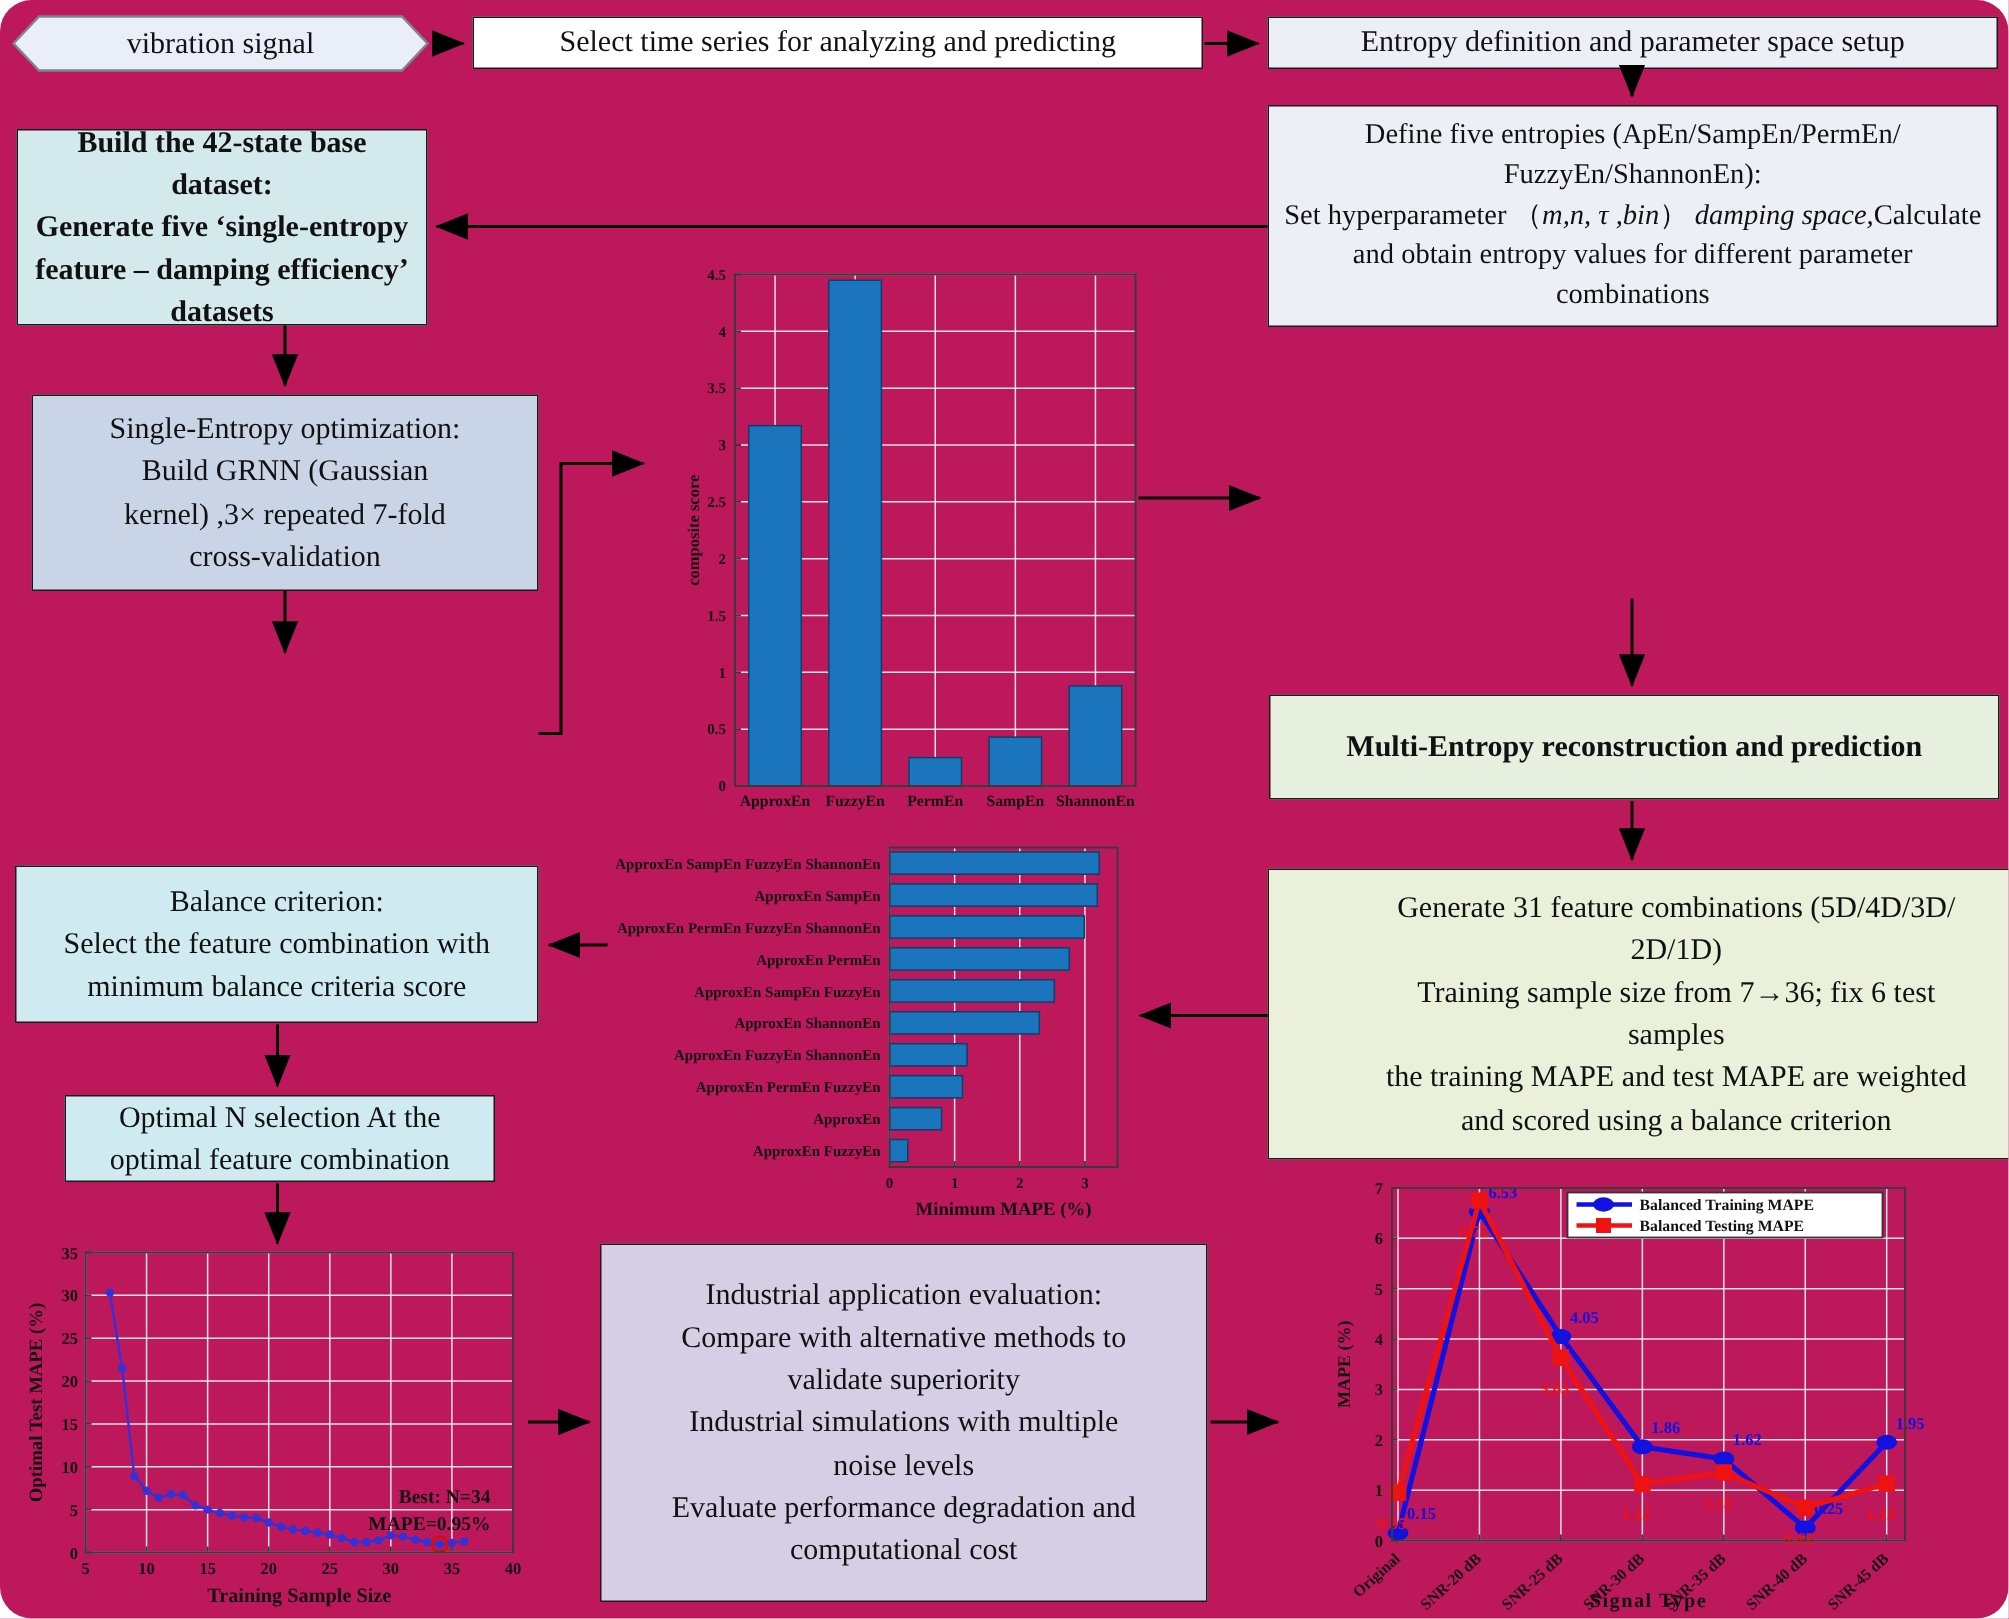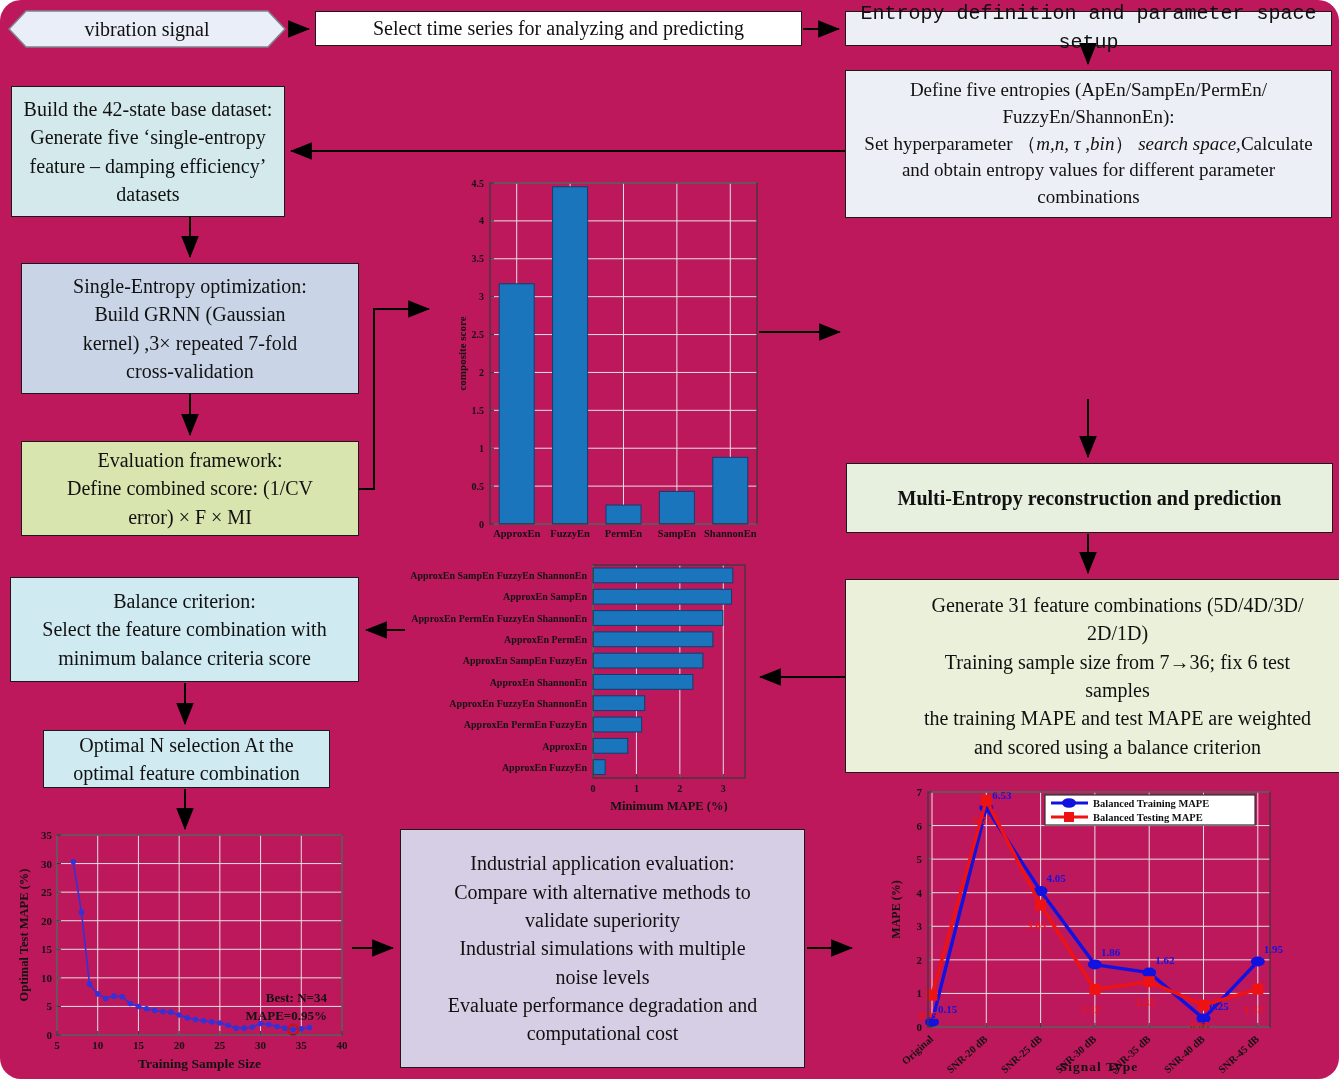--- a/index.html
+++ b/index.html
@@ -25,49 +25,44 @@
     <svg width="278" height="38">
       <polygon points="18,1 260,1 277,19 260,37 18,37 1,19" fill="#e9eef8" stroke="#7d848f" stroke-width="1.6"></polygon>
     </svg>
     <span class="hex-label">vibration signal</span>
   </div>
 
   <div class="box f20" style="left:315px;top:11px;width:487px;height:35px;background:#ffffff;">
     <div class="bt">Select time series for analyzing and predicting</div>
   </div>
 
-  <div class="box f20" style="left:845px;top:11px;width:487px;height:35px;background:#edeff6;font-family:Liberation Mono, monospace;">
+  <div class="box f20" style="left:845px;top:11px;width:487px;height:35px;background:#edeff6;">
     <div class="bt">Entropy definition and parameter space setup</div>
   </div>
 
   <div class="box f19" style="left:845px;top:70px;width:487px;height:148px;background:#edeff6;">
     <div class="bt"><span>Define five entropies (ApEn/SampEn/PermEn/
 FuzzyEn/ShannonEn):
-</span><span>Set hyperparameter （</span><i class="it">m,n, τ ,bin</i><span>） </span><i class="it">search space,</i><span>Calculate and obtain entropy values for different parameter combinations</span></div>
-  </div>
-
-  <div class="box f20" style="left:11px;top:86px;width:274px;height:131px;background:#d4e9ec;">
+</span><span>Set hyperparameter （</span><i class="it">m,n, τ ,bin</i><span>） </span><i class="it">damping space,</i><span>Calculate and obtain entropy values for different parameter combinations</span></div>
+  </div>
+
+  <div class="box f20" style="left:11px;top:86px;width:274px;height:131px;background:#d4e9ec;font-weight:bold;">
     <div class="bt">Build the 42-state base dataset:
 Generate five ‘single-entropy
 feature – damping efficiency’
 datasets</div>
   </div>
 
   <div class="box f20" style="left:21px;top:263px;width:338px;height:131px;background:#c9d4e7;">
     <div class="bt">Single-Entropy optimization:
 Build GRNN (Gaussian
 kernel) ,3× repeated 7-fold
 cross-validation</div>
   </div>
 
-  <div class="box f20" style="left:21px;top:441px;width:338px;height:95px;background:#d8e5ae;">
-    <div class="bt">Evaluation framework:
-Define combined score: (1/CV
-error) × F × MI</div>
-  </div>
 
 
   <div class="box f20" style="left:846px;top:463px;width:487px;height:70px;background:#e7efdf;font-weight:bold;">
     <div class="bt">Multi-Entropy reconstruction and prediction</div>
   </div>
 
   <div class="box f20" style="left:845px;top:579px;width:545px;height:194px;background:#eaf0da;">
     <div class="bt">Generate 31 feature combinations (5D/4D/3D/
 2D/1D)
 Training sample size from 7→36; fix 6 test

